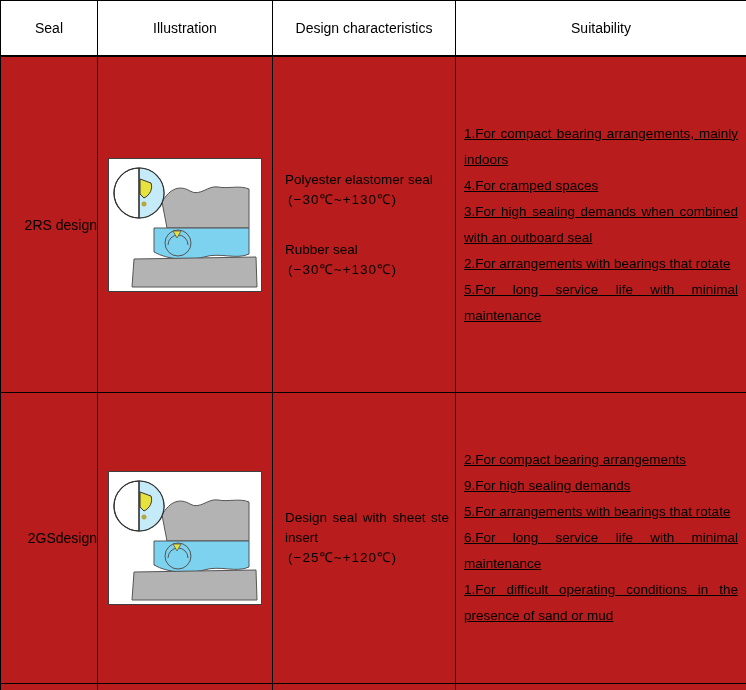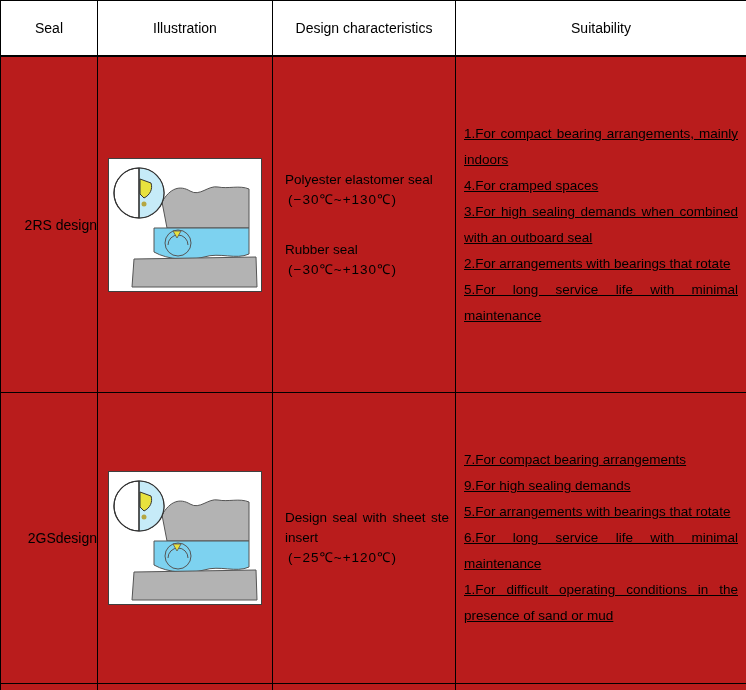--- a/index.html
+++ b/index.html
@@ -111,21 +111,21 @@
             </svg>
           </div>
         </td>
         <td class="design-cell">
           <div class="design-group">
             <div class="design-line">Design seal with sheet ste insert</div>
             <div class="design-temp">(−25℃~+120℃)</div>
           </div>
         </td>
         <td class="suit-cell">
-          <div class="suit-line">7.For compact bearing arrangements</div>
+          <div class="suit-line">2.For compact bearing arrangements</div>
           <div class="suit-line">9.For high sealing demands</div>
           <div class="suit-line">5.For arrangements with bearings that rotate</div>
           <div class="suit-line">6.For long service life with minimal maintenance</div>
           <div class="suit-line">1.For difficult operating conditions in the presence of sand or mud</div>
         </td>
       </tr>
 
       <tr class="footer-row">
         <td></td>
         <td></td>

